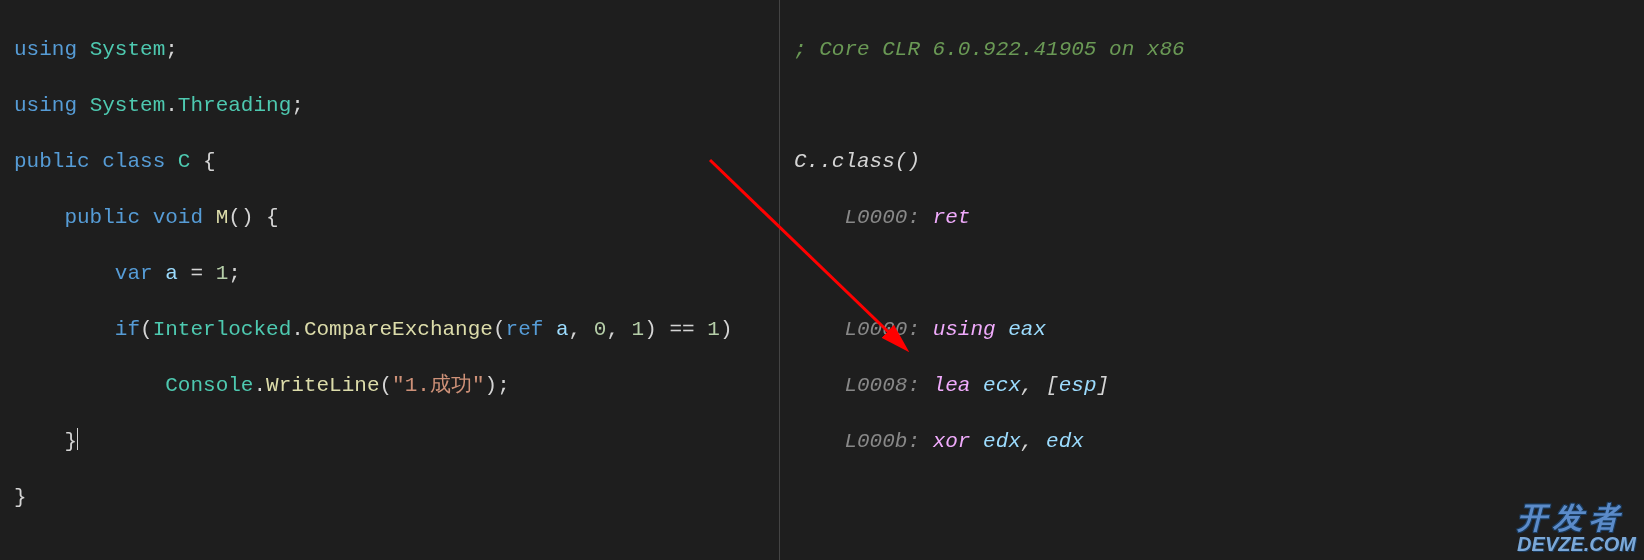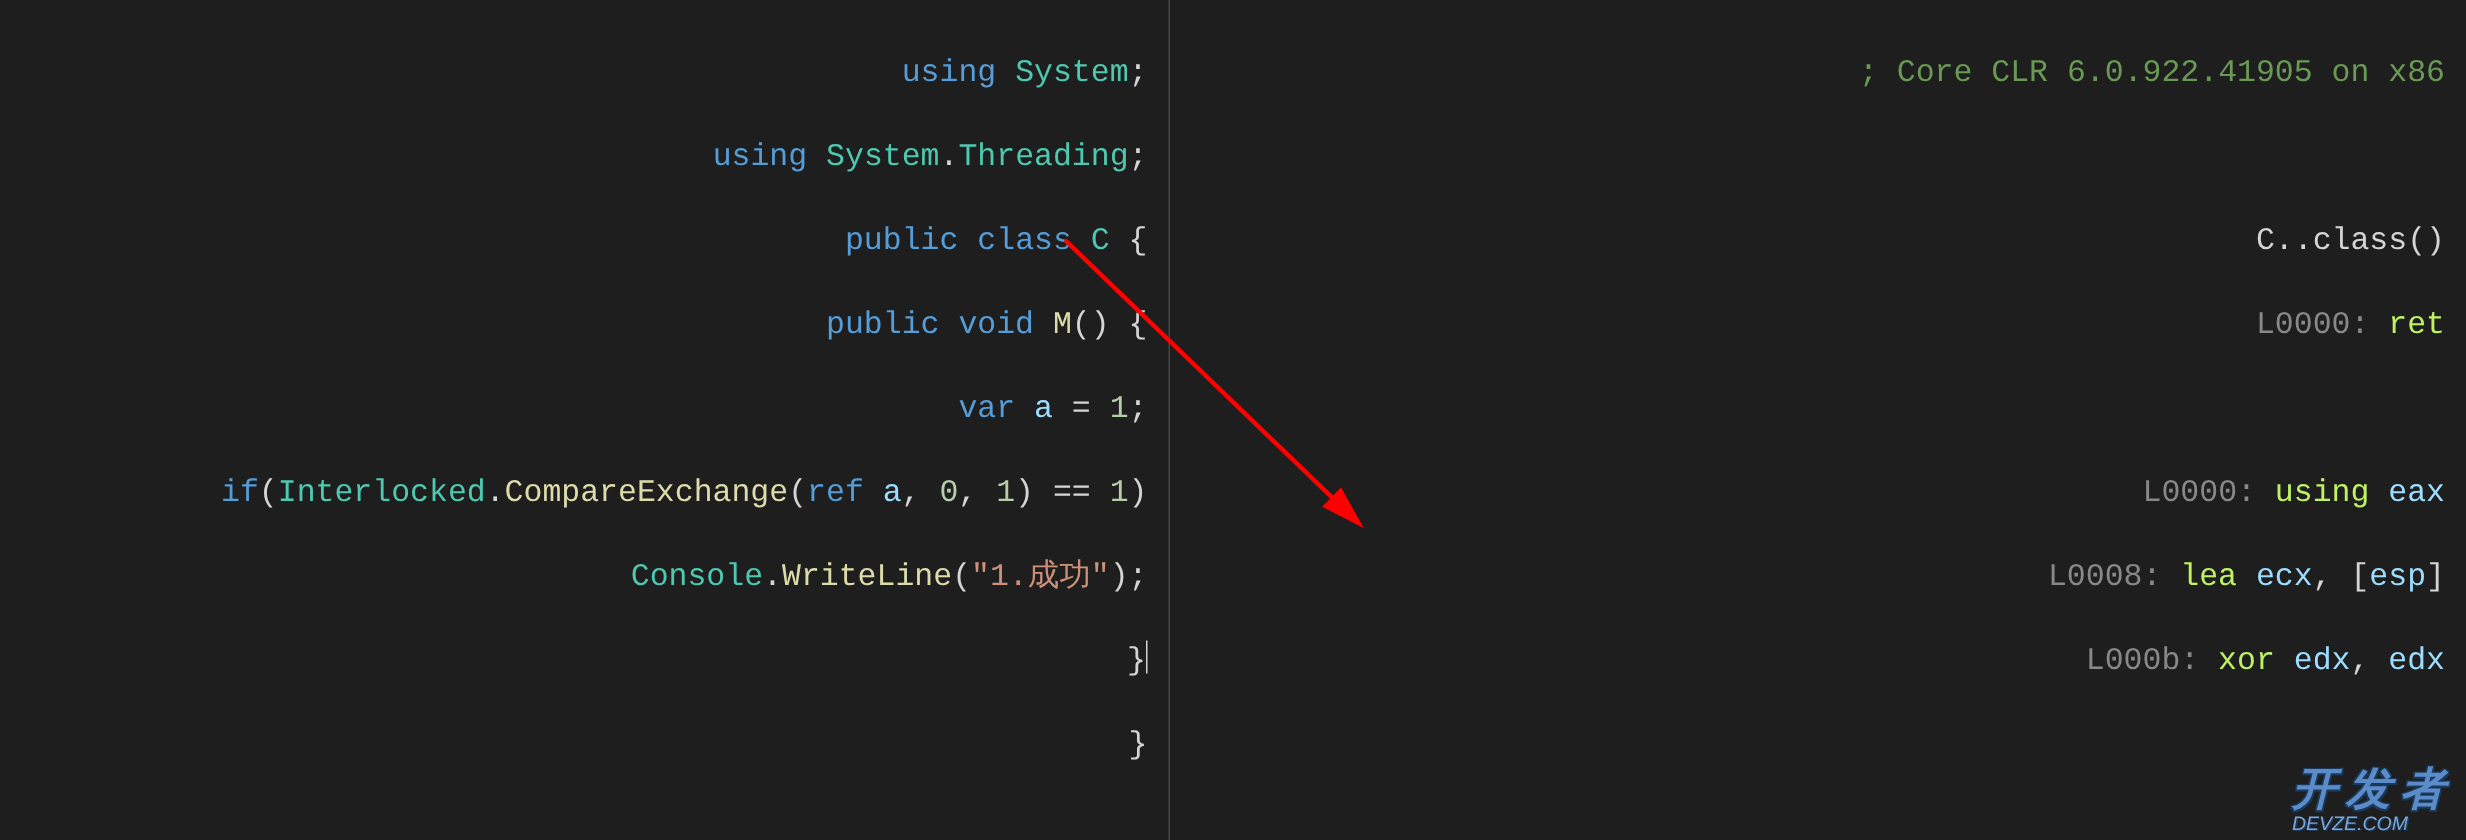--- a/index.html
+++ b/index.html
@@ -15,41 +15,41 @@
       font-size: 21px;
       color: #d4d4d4;
       overflow: hidden;
       display: flex;
       position: relative;
     }
     .pane {
       padding: 8px 14px;
       white-space: pre;
       line-height: 28px;
-      text-align: right;
     }
     .pane-left {
       width: 780px;
       border-right: 1px solid #444;
       position: relative;
     }
     .pane-right {
       flex: 1;
       position: relative;
+      font-style: italic;
     }
     .kw { color: #569cd6; }
     .type { color: #4ec9b0; }
     .ident { color: #dcdcaa; }
     .var { color: #9cdcfe; }
     .str { color: #ce9178; }
     .num { color: #b5cea8; }
     .pun { color: #d4d4d4; }
     .comment { color: #6a9955; }
     .addr { color: #888888; }
-    .op { color: #bef264; }
+    .op { color: #f0abfc; }
     .reg { color: #9cdcfe; }
     .white { color: #d4d4d4; }
     .cursor {
       display: inline-block;
       width: 1px;
       height: 22px;
       background: #d4d4d4;
       vertical-align: middle;
       margin-top: -4px;
     }
@@ -73,22 +73,22 @@
       font-family: "SimSun", "Microsoft YaHei", sans-serif;
       font-size: 30px;
       font-weight: bold;
       color: #5b8bc9;
       text-shadow: 1px 1px 0 #1a3a5c, -1px -1px 0 #1a3a5c, 1px -1px 0 #1a3a5c, -1px 1px 0 #1a3a5c;
       letter-spacing: 6px;
       font-style: italic;
     }
     .watermark-line2 {
       font-family: Arial, sans-serif;
-      font-size: 13px;
-      font-weight: normal;
+      font-size: 20px;
+      font-weight: bold;
       font-style: italic;
       color: #7ba8d8;
       text-shadow: 1px 1px 0 #1a3a5c;
       margin-top: -6px;
     }
   </style>
 </head>
 <body>
 
 <div class="pane pane-left">

